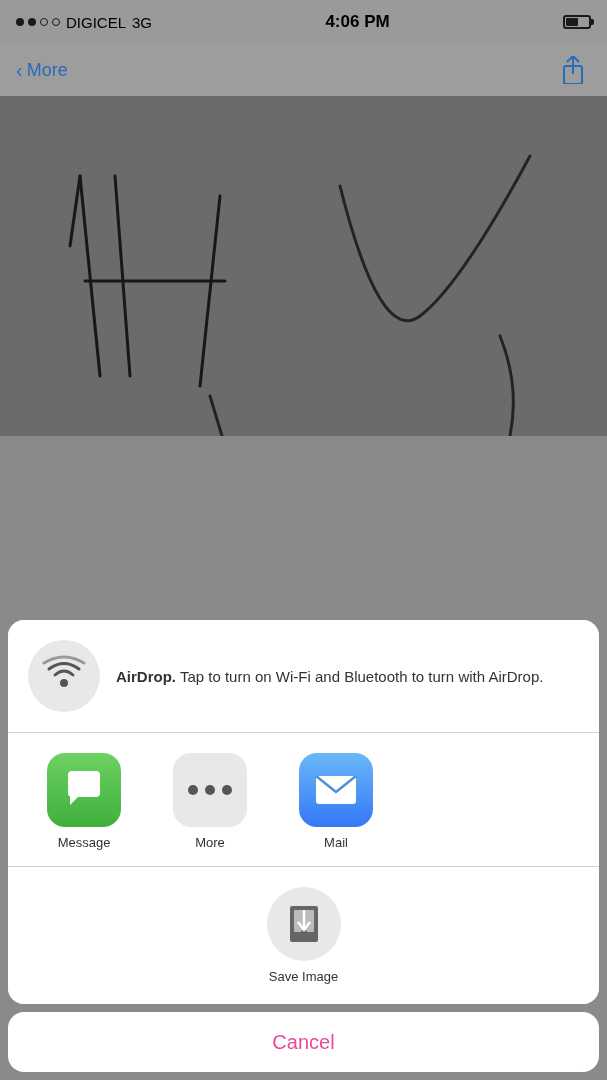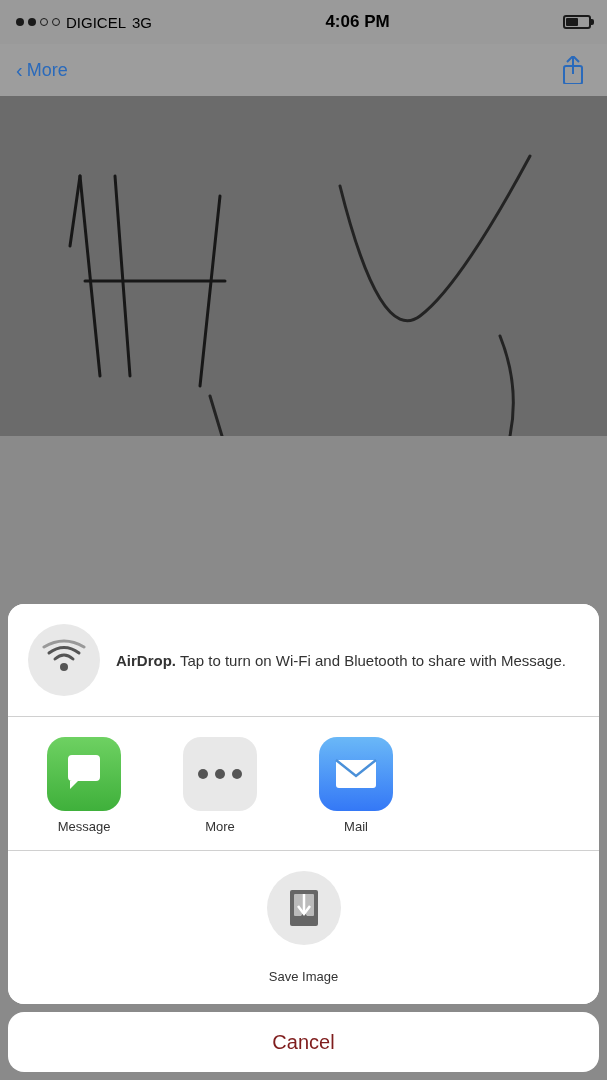--- a/index.html
+++ b/index.html
@@ -113,21 +113,21 @@
       flex-shrink: 0;
     }
     .airdrop-text { font-size: 15px; color: #333; line-height: 1.4; }
     .airdrop-text strong { font-weight: 600; margin-top: 20px; }
 
     
     .share-icons-row {
       background: white;
       padding: 20px 16px 16px;
       display: flex;
-      gap: 16px;
+      gap: 6px;
       justify-content: flex-start;
       border-bottom: 1px solid #d0d0d0;
     }
     .share-icon-item {
       display: flex; flex-direction: column; align-items: center; gap: 8px;
       width: 120px;
     }
     .share-icon-circle {
       width: 74px; height: 74px; border-radius: 18px;
       display: flex; align-items: center; justify-content: center;
@@ -143,39 +143,39 @@
     .more-icon { background: #e8e8e8; }
 
     
     .action-icons-row {
       background: white;
       padding: 20px 0 20px;
       display: flex;
       justify-content: space-around;
     }
     .action-icon-item {
-      display: flex; flex-direction: column; align-items: center; gap: 24px;
+      display: flex; flex-direction: column; align-items: center; gap: 8px;
       width: 130px;
     }
     .action-icon-circle {
       width: 74px; height: 74px; border-radius: 50%;
       background: #e8e8e8;
       display: flex; align-items: center; justify-content: center;
     }
     .action-icon-label { font-size: 13px; color: #333; text-align: center; }
 
     
     .cancel-button {
       background: white;
       border-radius: 16px;
       height: 60px;
       display: flex; align-items: center; justify-content: center;
       font-size: 20px;
       font-weight: 500;
-      color: #7f1d1d;
+      color: #ec4899;
       cursor: pointer;
     }
   </style>
 </head>
 <body>
 
 <div class="status-bar">
   <div class="status-left">
     <div class="signal-dots">
       <div class="dot"></div>
@@ -236,21 +236,21 @@
       <div class="airdrop-icon-wrap">
         <svg width="46" height="46" viewBox="0 0 46 46">
 
           <circle cx="23" cy="30" r="4" fill="#555"></circle>
           <path d="M14 22 Q23 14 32 22" fill="none" stroke="#555" stroke-width="3" stroke-linecap="round"></path>
           <path d="M8 16 Q23 5 38 16" fill="none" stroke="#555" stroke-width="3" stroke-linecap="round"></path>
           <path d="M3 10 Q23 -2 43 10" fill="none" stroke="#999" stroke-width="3" stroke-linecap="round"></path>
         </svg>
       </div>
       <div class="airdrop-text">
-        <strong>AirDrop.</strong><span> Tap to turn on Wi-Fi and Bluetooth to share with Message.</span>
+        <strong>AirDrop.</strong><span> Tap to turn on Wi-Fi and Bluetooth to turn with AirDrop.</span>
       </div>
     </div>
 
     <div class="share-icons-row">
       <div class="share-icon-item">
         <div class="share-icon-circle msg-icon">
           <svg width="42" height="42" viewBox="0 0 42 42">
             <path d="M5 6 Q5 2 9 2 L33 2 Q37 2 37 6 L37 24 Q37 28 33 28 L15 28 L7 36 L7 28 L9 28 Q5 28 5 24 Z" fill="white"></path>
           </svg>
         </div>

